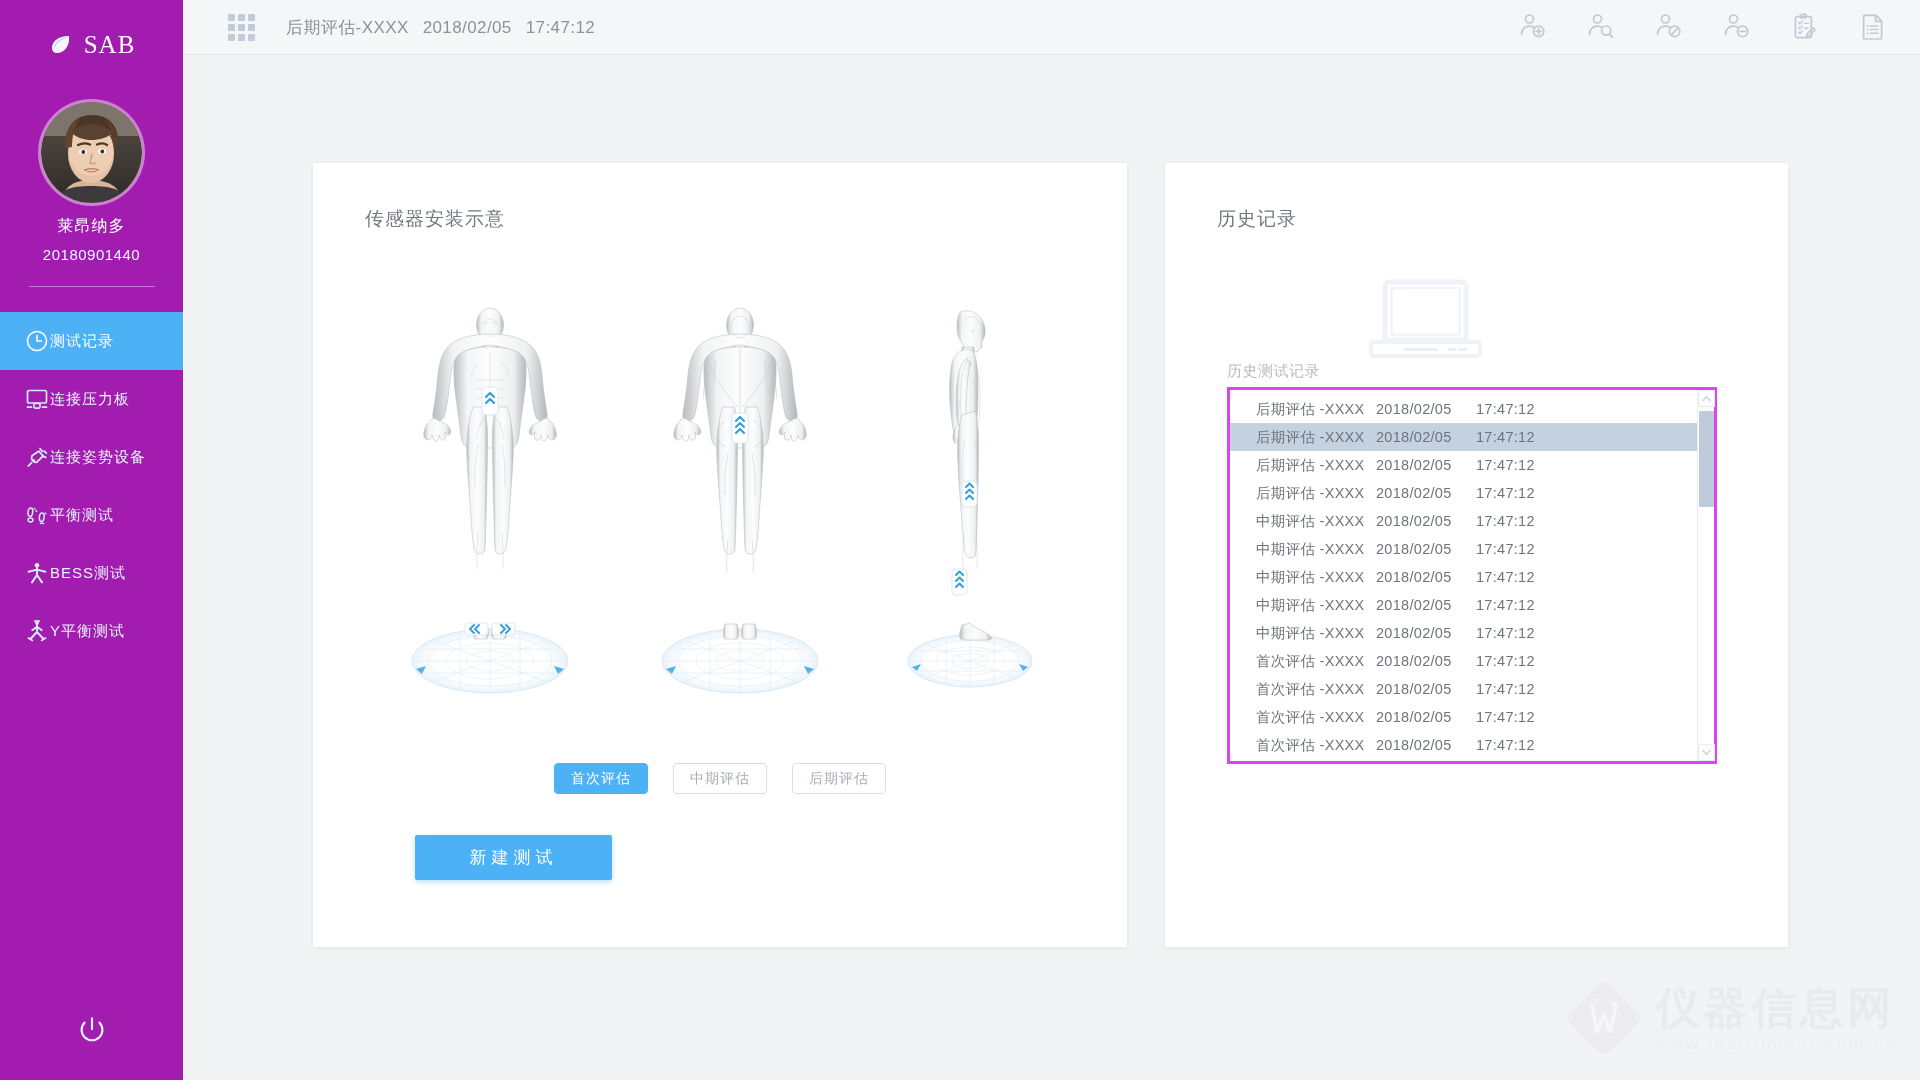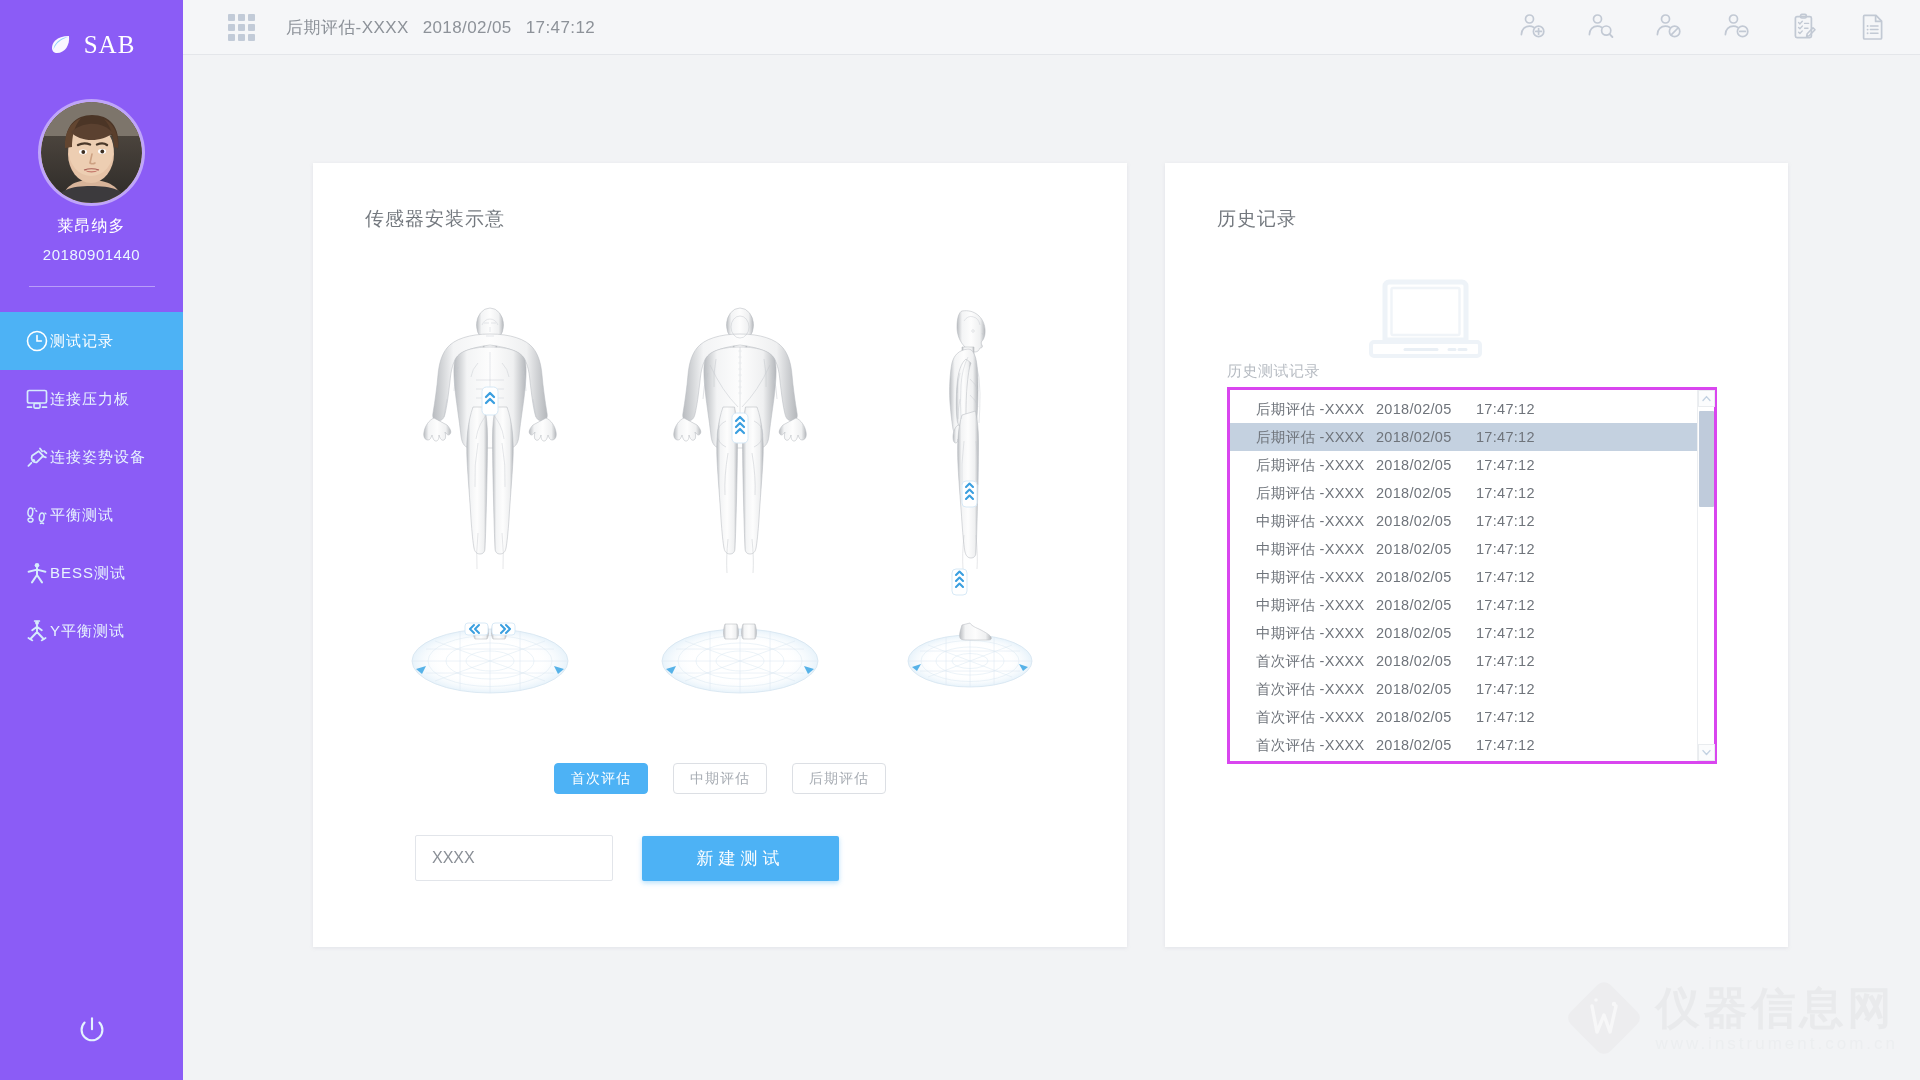--- a/index.html
+++ b/index.html
@@ -8,21 +8,21 @@
     width: 1920px; height: 1080px;
     overflow: hidden;
     font-family: "Liberation Sans", "DejaVu Sans", sans-serif;
     background: #f2f3f5;
   }
   #app { position: relative; width: 1920px; height: 1080px; display: flex; }
 
   
   .sidebar {
     width: 183px; height: 1080px;
-    background: #8b5cf6;
+    background: #a21caf;
     position: relative;
     flex: 0 0 183px;
     z-index: 5;
   }
   .brand {
     display: flex; align-items: center; justify-content: center;
     gap: 10px;
     height: 70px; padding-top: 20px;
   }
   .brand-leaf { width: 26px; height: 26px; position: relative; }
@@ -736,21 +736,20 @@
             </div>
             <div class="phase-btn">
               <span>中期评估</span>
             </div>
             <div class="phase-btn">
               <span>后期评估</span>
             </div>
           </div>
 
           <div class="create-row">
-            <input class="name-input" type="text" value="XXXX" style="">
             <button class="create-btn">新建测试</button>
           </div>
         </div>
 
         <div class="panel panel-right">
           <div class="panel-title">历史记录</div>
 
           <div class="laptop">
             <svg width="113" height="83" viewBox="0 0 113 83">
               <path d="M20 4 h73 a4 4 0 0 1 4 4 v54 h-81 v-54 a4 4 0 0 1 4 -4 Z" fill="#ffffff" stroke="#eef3f8" stroke-width="5"></path>

